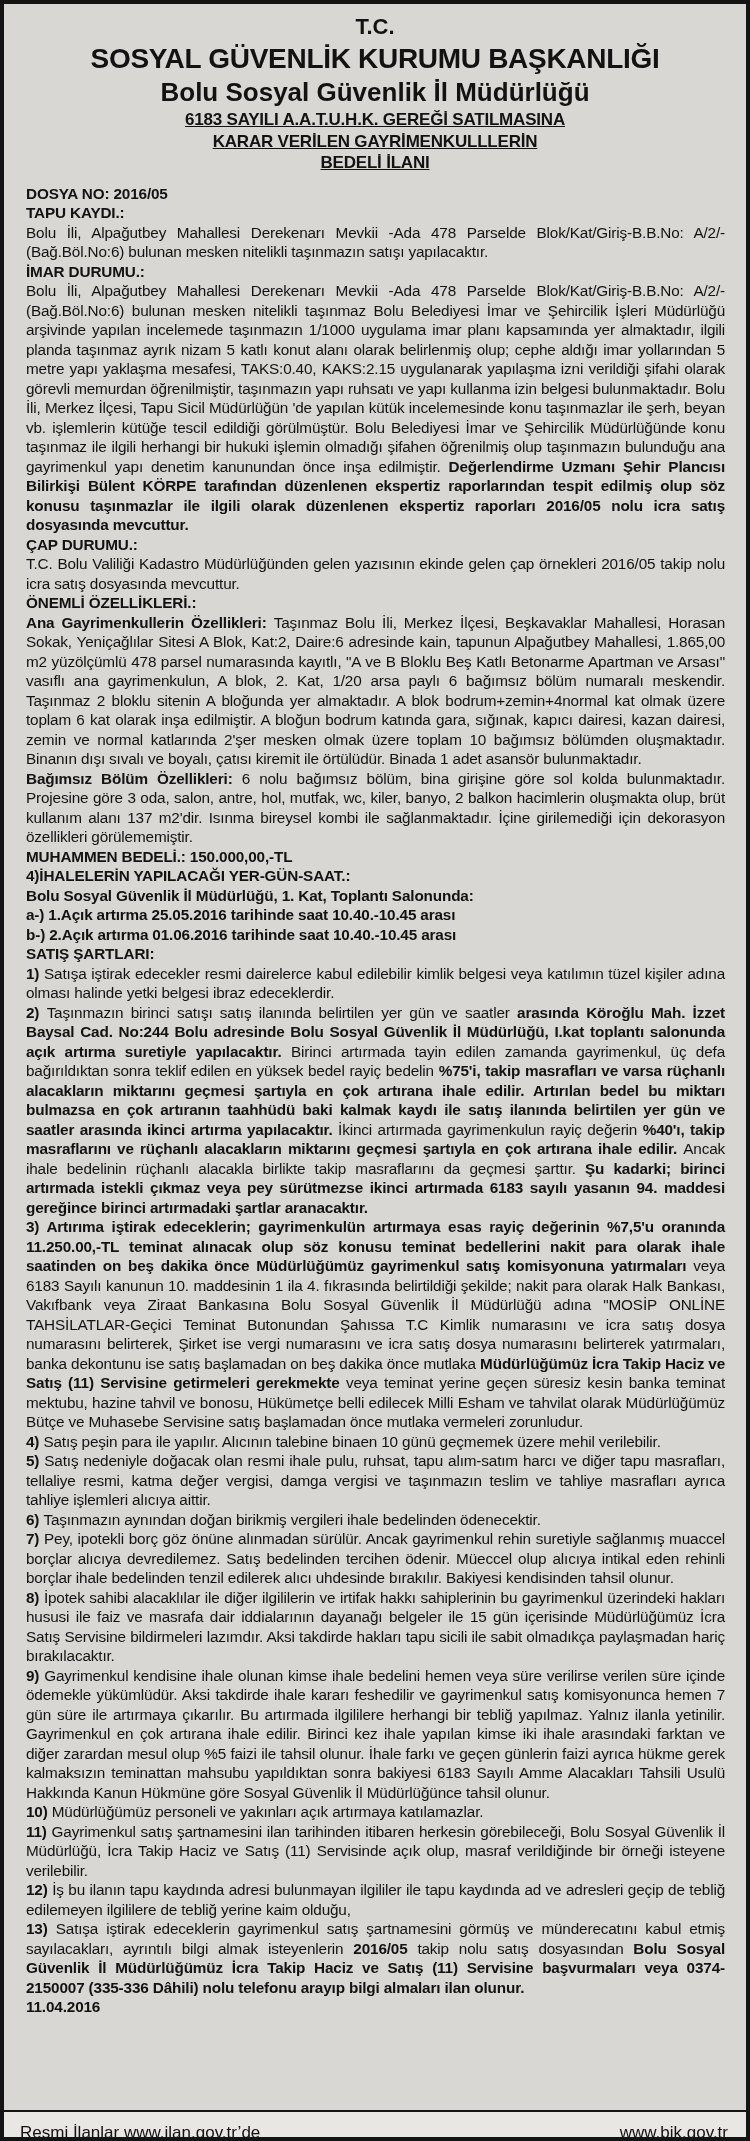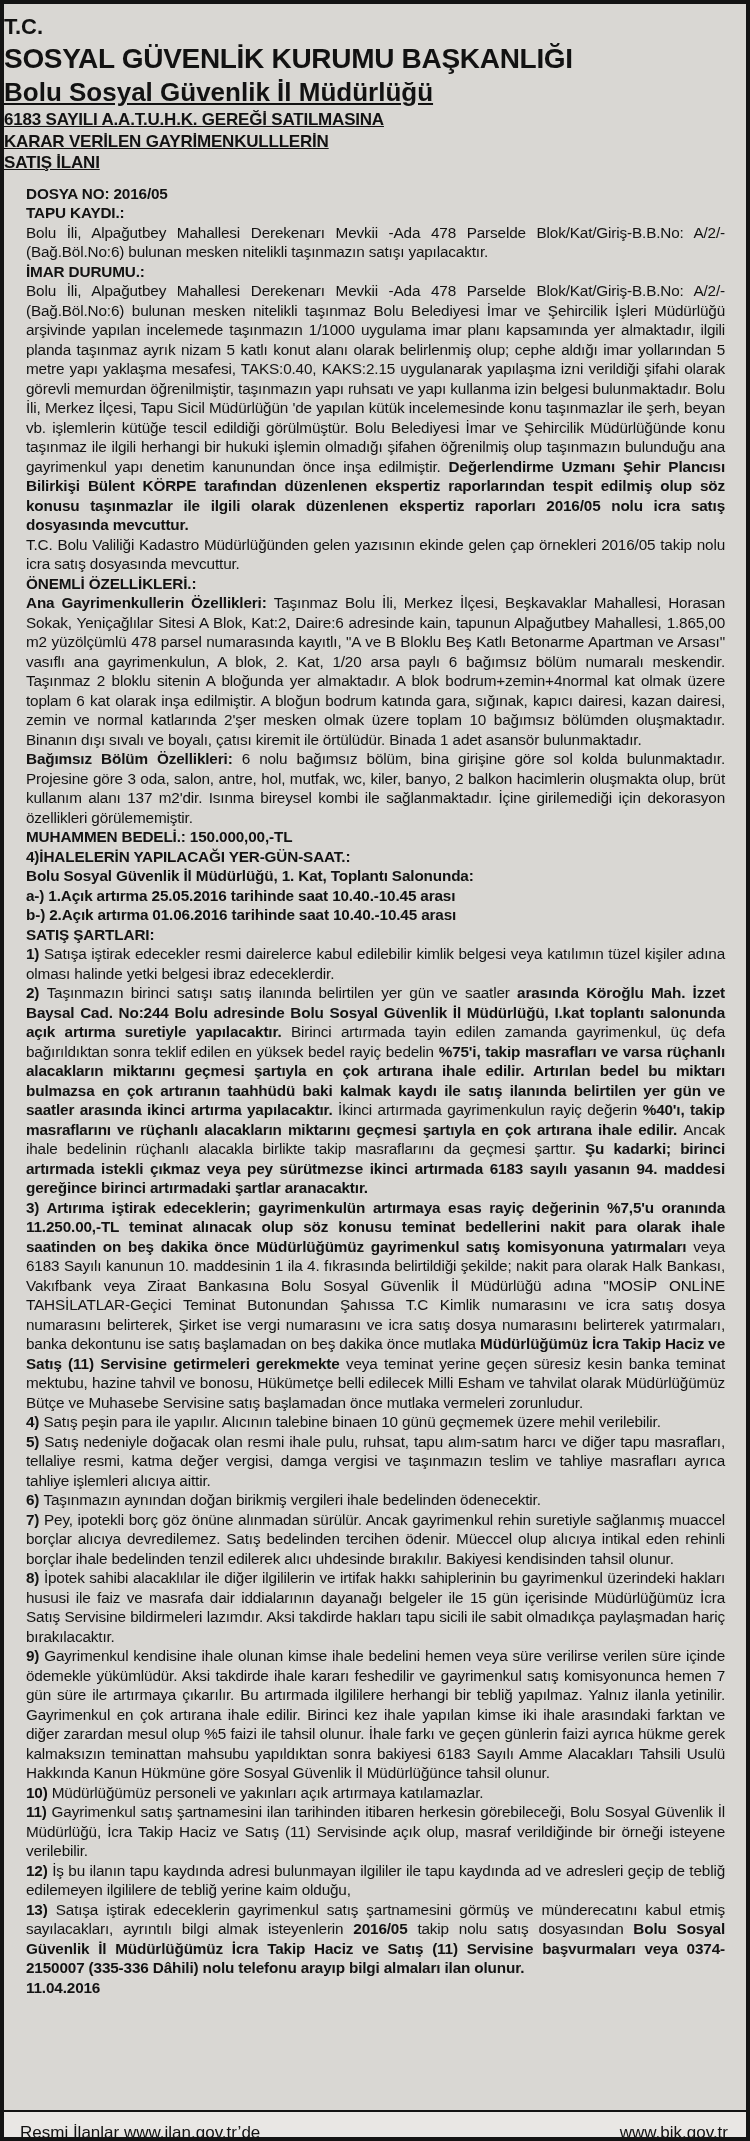--- a/index.html
+++ b/index.html
@@ -13,24 +13,24 @@
   .page{
     width:750px;height:2141px;
     background:var(--paper);
     border:4px solid var(--border);
     outline:2px solid var(--paper);
     display:flex;flex-direction:column;
     font-family:"Liberation Sans","DejaVu Sans",sans-serif;
     color:var(--ink);
     overflow:hidden;
   }
-  header.masthead{padding-top:9px;}
+  header.masthead{text-align:center;padding-top:9px;}
   .h-tc{font-size:22px;font-weight:bold;line-height:28px;}
   .h-org{font-size:28px;font-weight:bold;line-height:35px;letter-spacing:-0.3px;}
-  .h-mud{font-size:26px;font-weight:bold;line-height:33px;text-decoration:underline;}
+  .h-mud{font-size:26px;font-weight:bold;line-height:33px;}
   .h-sub{font-size:17px;font-weight:bold;line-height:21.5px;letter-spacing:-0.2px;text-decoration:underline;}
   main.doc{
     flex:1 1 auto;
     padding:10px 21px 0 22px;
     overflow:hidden;
   }
   .para{
     font-size:15.3px;
     line-height:19.5px;
     text-align:justify;
@@ -55,29 +55,30 @@
 <body>
 
 <div class="page">
 
   <header class="masthead">
     <div class="h-tc">T.C.</div>
     <div class="h-org">SOSYAL GÜVENLİK KURUMU BAŞKANLIĞI</div>
     <div class="h-mud">Bolu Sosyal Güvenlik İl Müdürlüğü</div>
     <div class="h-sub">6183 SAYILI A.A.T.U.H.K. GEREĞİ SATILMASINA</div>
     <div class="h-sub">KARAR VERİLEN GAYRİMENKULLLERİN</div>
-    <div class="h-sub">SATIŞ İLANI</div>
+    <div class="h-sub">BEDELİ İLANI</div>
   </header>
 
   <main class="doc">
       <p class="para"><b>DOSYA NO: 2016/05</b></p>
       <p class="para"><b>TAPU KAYDI.:</b></p>
       <p class="para"><span>Bolu İli, Alpağutbey Mahallesi Derekenarı Mevkii -Ada 478 Parselde Blok/Kat/Giriş-B.B.No: A/2/-(Bağ.Böl.No:6) bulunan mesken nitelikli taşınmazın satışı yapılacaktır.</span></p>
       <p class="para"><b>İMAR DURUMU.:</b></p>
       <p class="para"><span>Bolu İli, Alpağutbey Mahallesi Derekenarı Mevkii -Ada 478 Parselde Blok/Kat/Giriş-B.B.No: A/2/-(Bağ.Böl.No:6) bulunan mesken nitelikli taşınmaz Bolu Belediyesi İmar ve Şehircilik İşleri Müdürlüğü arşivinde yapılan incelemede taşınmazın 1/1000 uygulama imar planı kapsamında yer almaktadır, ilgili planda taşınmaz ayrık nizam 5 katlı konut alanı olarak belirlenmiş olup; cephe aldığı imar yollarından 5 metre yapı yaklaşma mesafesi, TAKS:0.40, KAKS:2.15 uygulanarak yapılaşma izni verildiği şifahi olarak görevli memurdan öğrenilmiştir, taşınmazın yapı ruhsatı ve yapı kullanma izin belgesi bulunmaktadır. Bolu İli, Merkez İlçesi, Tapu Sicil Müdürlüğün 'de yapılan kütük incelemesinde konu taşınmazlar ile şerh, beyan vb. işlemlerin kütüğe tescil edildiği görülmüştür. Bolu Belediyesi İmar ve Şehircilik Müdürlüğünde konu taşınmaz ile ilgili herhangi bir hukuki işlemin olmadığı şifahen öğrenilmiş olup taşınmazın bulunduğu ana gayrimenkul yapı denetim kanunundan önce inşa edilmiştir. </span><b>Değerlendirme Uzmanı Şehir Plancısı Bilirkişi Bülent KÖRPE tarafından düzenlenen ekspertiz raporlarından tespit edilmiş olup söz konusu taşınmazlar ile ilgili olarak düzenlenen ekspertiz raporları 2016/05 nolu icra satış dosyasında mevcuttur.</b></p>
+      <p class="para"><b>ÇAP DURUMU.:</b></p>
       <p class="para"><span>T.C. Bolu Valiliği Kadastro Müdürlüğünden gelen yazısının ekinde gelen çap örnekleri 2016/05 takip nolu icra satış dosyasında mevcuttur.</span></p>
       <p class="para"><b>ÖNEMLİ ÖZELLİKLERİ.:</b></p>
       <p class="para"><b>Ana Gayrimenkullerin Özellikleri: </b><span>Taşınmaz Bolu İli, Merkez İlçesi, Beşkavaklar Mahallesi, Horasan Sokak, Yeniçağlılar Sitesi A Blok, Kat:2, Daire:6 adresinde kain, tapunun Alpağutbey Mahallesi, 1.865,00 m2 yüzölçümlü 478 parsel numarasında kayıtlı, "A ve B Bloklu Beş Katlı Betonarme Apartman ve Arsası" vasıflı ana gayrimenkulun, A blok, 2. Kat, 1/20 arsa paylı 6 bağımsız bölüm numaralı meskendir. Taşınmaz 2 bloklu sitenin A bloğunda yer almaktadır. A blok bodrum+zemin+4normal kat olmak üzere toplam 6 kat olarak inşa edilmiştir. A bloğun bodrum katında gara, sığınak, kapıcı dairesi, kazan dairesi, zemin ve normal katlarında 2'şer mesken olmak üzere toplam 10 bağımsız bölümden oluşmaktadır. Binanın dışı sıvalı ve boyalı, çatısı kiremit ile örtülüdür. Binada 1 adet asansör bulunmaktadır.</span></p>
       <p class="para"><b>Bağımsız Bölüm Özellikleri: </b><span>6 nolu bağımsız bölüm, bina girişine göre sol kolda bulunmaktadır. Projesine göre 3 oda, salon, antre, hol, mutfak, wc, kiler, banyo, 2 balkon hacimlerin oluşmakta olup, brüt kullanım alanı 137 m2'dir. Isınma bireysel kombi ile sağlanmaktadır. İçine girilemediği için dekorasyon özellikleri görülememiştir.</span></p>
       <p class="para"><b>MUHAMMEN BEDELİ.: 150.000,00,-TL</b></p>
       <p class="para"><b>4)İHALELERİN YAPILACAĞI YER-GÜN-SAAT.:</b></p>
       <p class="para"><b>Bolu Sosyal Güvenlik İl Müdürlüğü, 1. Kat, Toplantı Salonunda:</b></p>
       <p class="para"><b>a-) 1.Açık artırma 25.05.2016 tarihinde saat 10.40.-10.45 arası</b></p>
       <p class="para"><b>b-) 2.Açık artırma 01.06.2016 tarihinde saat 10.40.-10.45 arası</b></p>
       <p class="para"><b>SATIŞ ŞARTLARI:</b></p>

